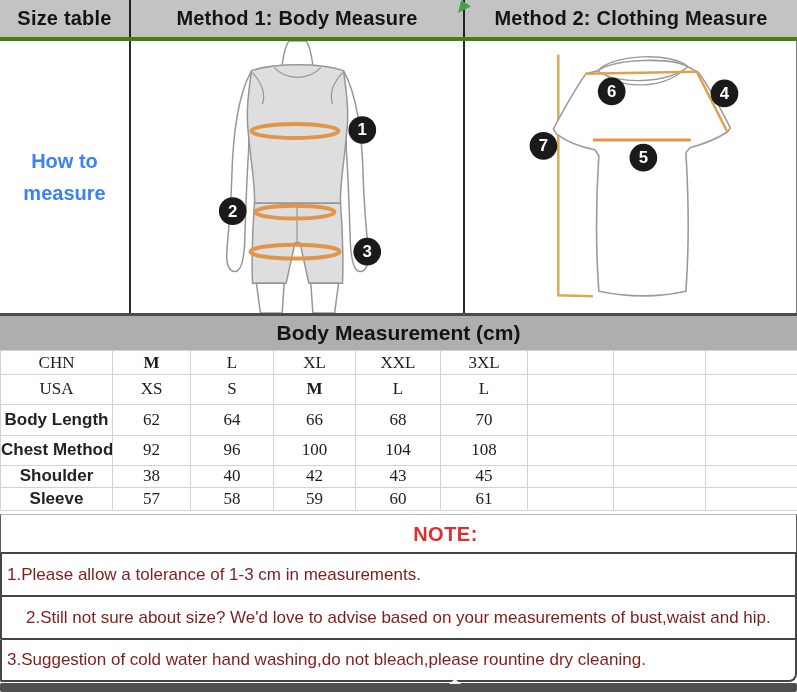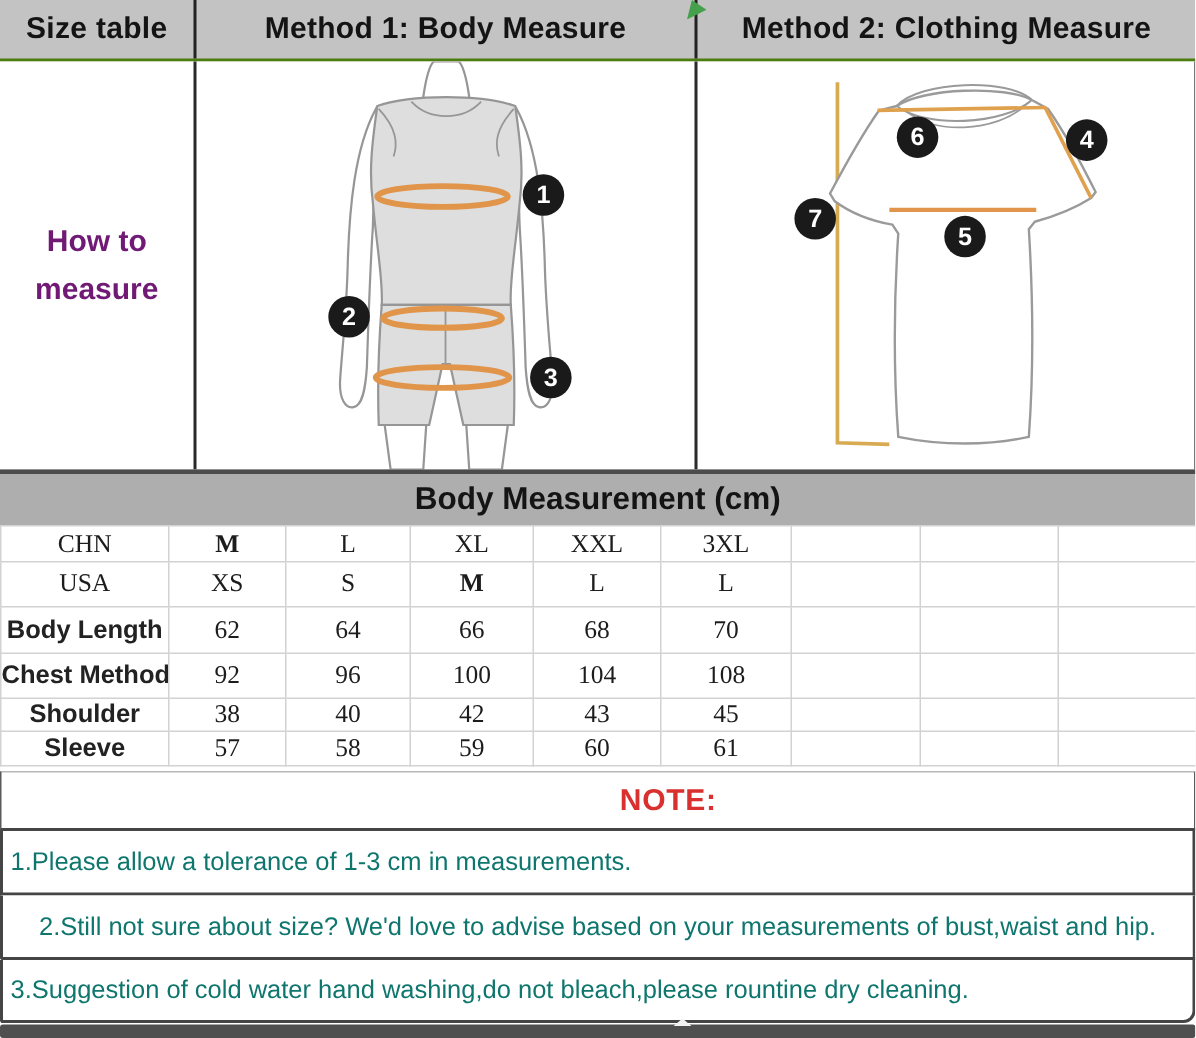--- a/index.html
+++ b/index.html
@@ -3,31 +3,31 @@
 <meta charset="utf-8">
 <style>
   * { margin:0; padding:0; box-sizing:border-box; }
   html,body { background:#fff; }
   .page {
     position:relative; width:797px; height:692px; overflow:hidden;
     background:#fff; font-family:"Liberation Sans", sans-serif; color:#111;
   }
   
   .hdr { position:absolute; left:0; top:0; width:797px; height:41px;
-         display:flex; background:#c3c3c3; border-bottom:2px solid #4d7c0f; }
+         display:flex; background:#c3c3c3; border-bottom:4px solid #4d7c0f; }
   .hdr-cell { display:flex; align-items:center; justify-content:center;
               font-weight:bold; font-size:20px; color:#141414; letter-spacing:.2px; }
   .hdr-c1 { width:131px; border-right:2px solid #222; }
   .hdr-c2 { width:334px; border-right:2px solid #222; }
   .hdr-c3 { width:332px; }
   
   .diag { position:absolute; left:0; top:41px; width:797px; height:272px; display:flex; background:#fff; }
   .diag-c1 { width:131px; border-right:2px solid #2a2a2a;
              display:flex; flex-direction:column; align-items:center; justify-content:center;
-             font-weight:bold; font-size:20px; line-height:32px; color:#701a75; }
+             font-weight:bold; font-size:20px; line-height:32px; color:#3b82f6; }
   .diag-c2 { width:334px; border-right:2px solid #2a2a2a; position:relative; }
   .diag-c3 { width:332px; position:relative; border-right:1px solid #777; }
   .diag svg { position:absolute; left:0; top:0; }
   .marker-num { font:bold 17px "Liberation Sans", sans-serif; fill:#fff; }
   .green-flag { position:absolute; left:458px; top:0; width:13px; height:13px;
                 background:#44a04a; clip-path:polygon(25% 0, 100% 50%, 0 100%); z-index:5; }
   
   .band { position:absolute; left:0; top:313px; width:797px; height:37px;
           background:#aeaeae; border-top:3px solid #4c4c4c;
           display:flex; align-items:center; justify-content:center;
@@ -41,21 +41,21 @@
   table.sizes td.lbl-sans { font-family:"Liberation Sans", sans-serif; font-weight:bold; font-size:17px; color:#222; }
   table.sizes td.hvy { font-weight:bold; }
   
   .notes-box { position:absolute; left:0; top:514px; width:797px; }
   .note-title { height:40px; line-height:38px; background:#fff;
                 border-top:1px solid #b8b8b8; border-left:1px solid #5a5a5a; border-right:1px solid #5a5a5a;
                 border-bottom:2px solid #454545;
                 text-align:center; padding-left:94px;
                 font-weight:bold; font-size:20px; color:#d93030; letter-spacing:.5px; }
   .note-row { background:#fff; border:2px solid #454545; border-top:none;
-              font-size:17px; color:#0f766e; padding-left:5px; display:flex; align-items:center; }
+              font-size:17px; color:#7f1d1d; padding-left:5px; display:flex; align-items:center; }
   .note-row-1 { height:43px; }
   .note-row-2 { height:43px; border-radius:0 0 0 2px;padding-left:24px; }
   .note-row-3 { height:42px; border-radius:0 0 8px 2px; }
   
   .footer-bar { position:absolute; left:0; top:683px; width:797px; height:9px;
                 background:#4f4f4f; border-radius:2px; }
   .footer-notch { position:absolute; left:449px; top:-4px; width:12px; height:5px;
                   background:#f2f2f2; clip-path:polygon(50% 0, 100% 100%, 0 100%); }
 </style>
 </head>

